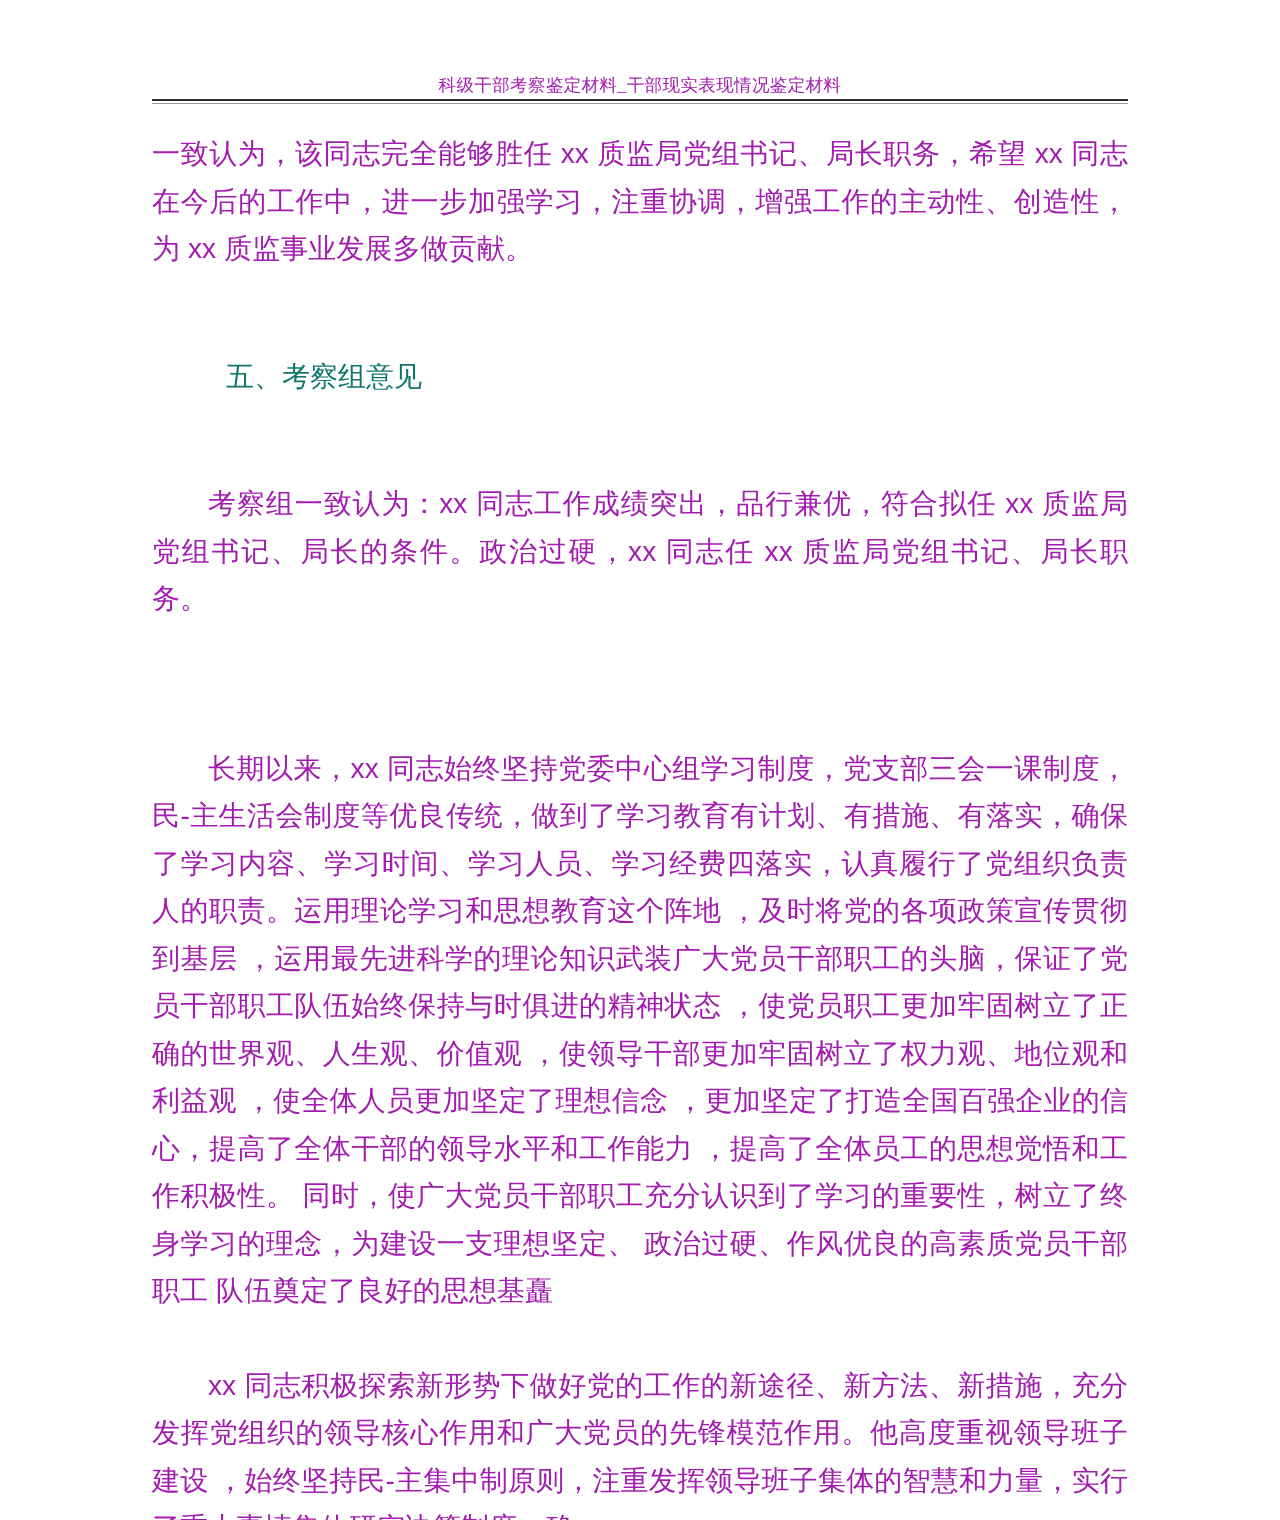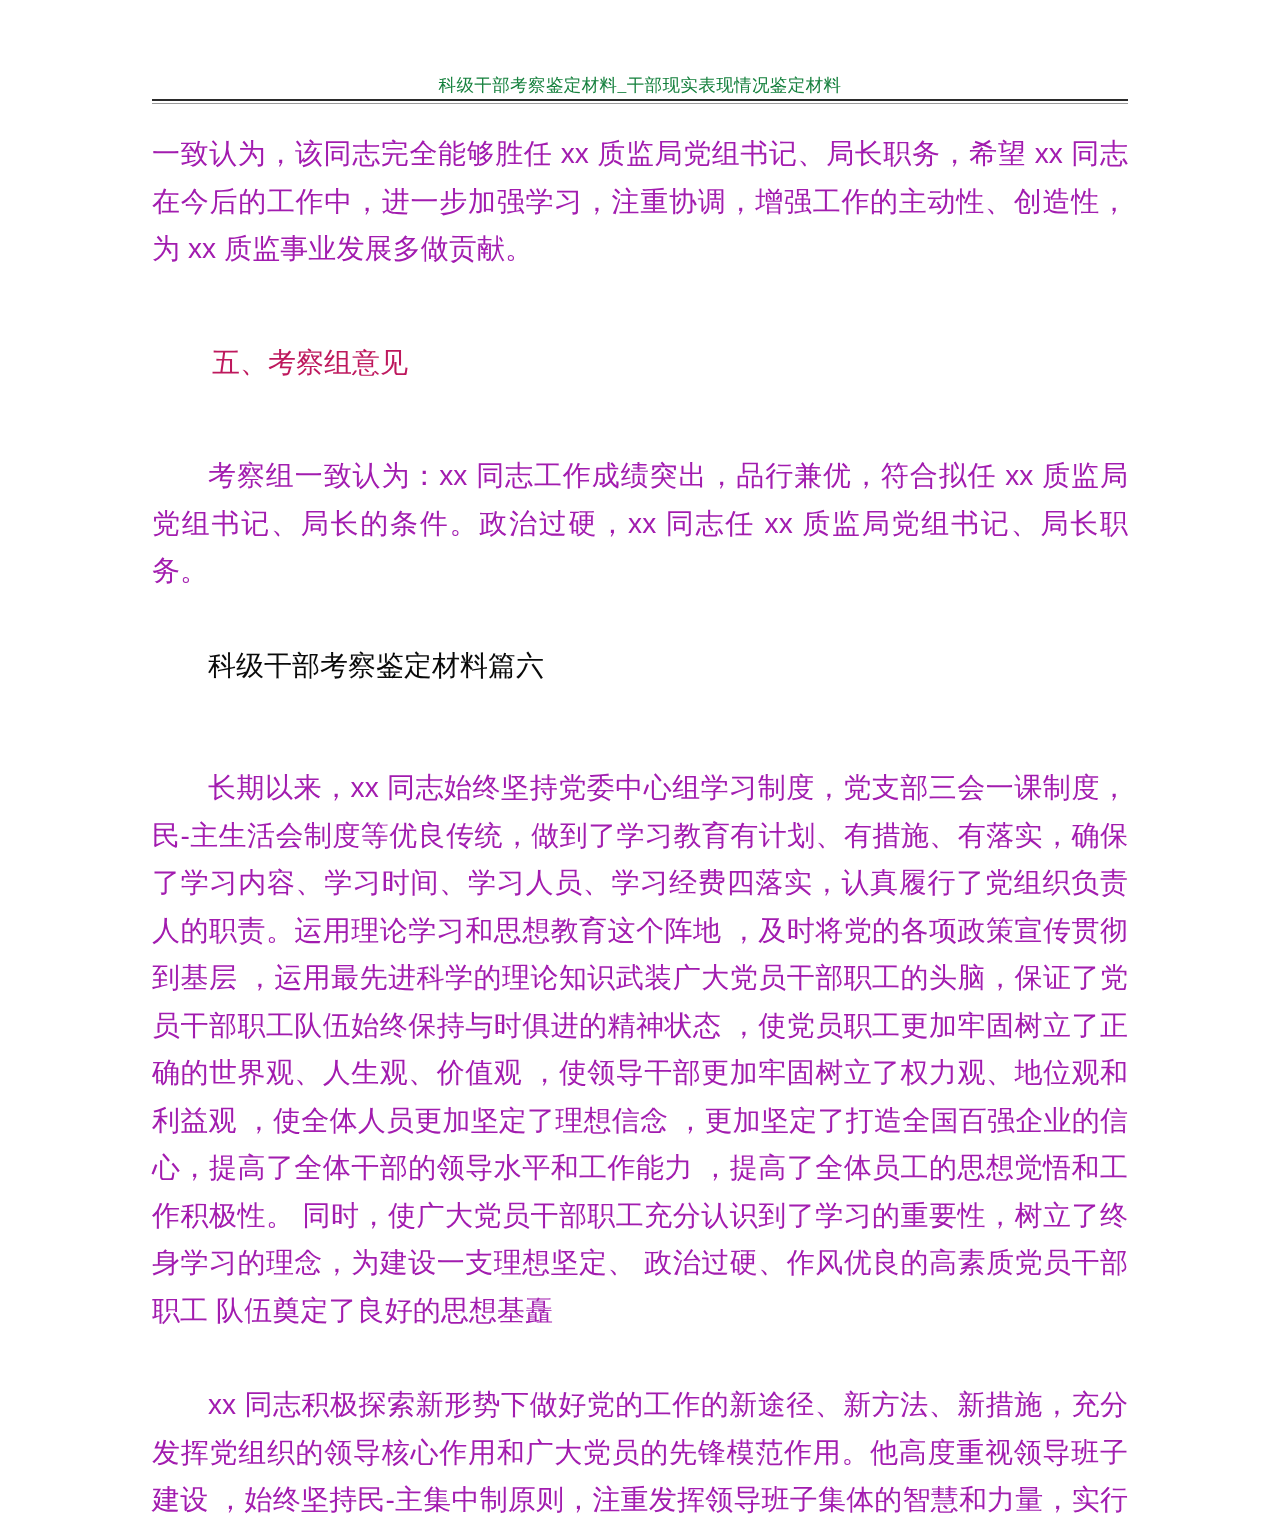--- a/index.html
+++ b/index.html
@@ -30,21 +30,21 @@
   }
   .header-title {
     position: absolute;
     left: 152px;
     top: 74px;
     width: 976px;
     text-align: center;
     font-family: "Liberation Serif", "DejaVu Serif", serif;
     font-size: 17.5px;
     line-height: 22px;
-    color: #15803d;
+    color: #a21caf;
     letter-spacing: 0.4px;
     white-space: nowrap;
   }
   .header-rule {
     position: absolute;
     left: 152px;
     top: 99px;
     width: 976px;
     height: 0;
     border-top: 2px solid #2b2b2b;
@@ -78,24 +78,24 @@
   .para.indent {
     text-indent: 56px;
   }
   .gap-md { height: 47px; }
   .gap-lg { height: 62px; }
   .gap-xl { height: 75px; }
 
   .heading {
     font-size: 28px;
     line-height: 47.5px;
-    margin: 4px;
+    margin: 18px;
     text-indent: 56px;
     font-weight: normal;
-    color: #be185d;
+    color: #0f766e;
   }
   .subtitle {
     font-size: 28px;
     line-height: 47.5px;
     margin: 0;
     text-indent: 56px;
     font-weight: normal;
     color: #0a0a0a;
   }
 </style>
@@ -117,21 +117,20 @@
     <div class="gap-lg"></div>
 
     <p class="heading">五、考察组意见</p>
 
     <div class="gap-lg"></div>
 
     <p class="para indent">考察组一致认为：xx 同志工作成绩突出，品行兼优，符合拟任 xx 质监局党组书记、局长的条件。政治过硬，xx 同志任 xx 质监局党组书记、局长职务。</p>
 
     <div class="gap-md"></div>
 
-    <p class="subtitle">科级干部考察鉴定材料篇六</p>
 
     <div class="gap-xl"></div>
 
     <p class="para indent">长期以来，xx 同志始终坚持党委中心组学习制度，党支部三会一课制度，民-主生活会制度等优良传统，做到了学习教育有计划、有措施、有落实，确保了学习内容、学习时间、学习人员、学习经费四落实，认真履行了党组织负责人的职责。运用理论学习和思想教育这个阵地 ，及时将党的各项政策宣传贯彻到基层 ，运用最先进科学的理论知识武装广大党员干部职工的头脑，保证了党员干部职工队伍始终保持与时俱进的精神状态 ，使党员职工更加牢固树立了正确的世界观、人生观、价值观 ，使领导干部更加牢固树立了权力观、地位观和利益观 ，使全体人员更加坚定了理想信念 ，更加坚定了打造全国百强企业的信心，提高了全体干部的领导水平和工作能力 ，提高了全体员工的思想觉悟和工作积极性。 同时，使广大党员干部职工充分认识到了学习的重要性，树立了终身学习的理念，为建设一支理想坚定、 政治过硬、作风优良的高素质党员干部职工 队伍奠定了良好的思想基矗</p>
 
     <div class="gap-md"></div>
 
     <p class="para indent">xx 同志积极探索新形势下做好党的工作的新途径、新方法、新措施，充分发挥党组织的领导核心作用和广大党员的先锋模范作用。他高度重视领导班子建设 ，始终坚持民-主集中制原则，注重发挥领导班子集体的智慧和力量，实行了重大事情集体研究决策制度，确</p>
 
   </div>

